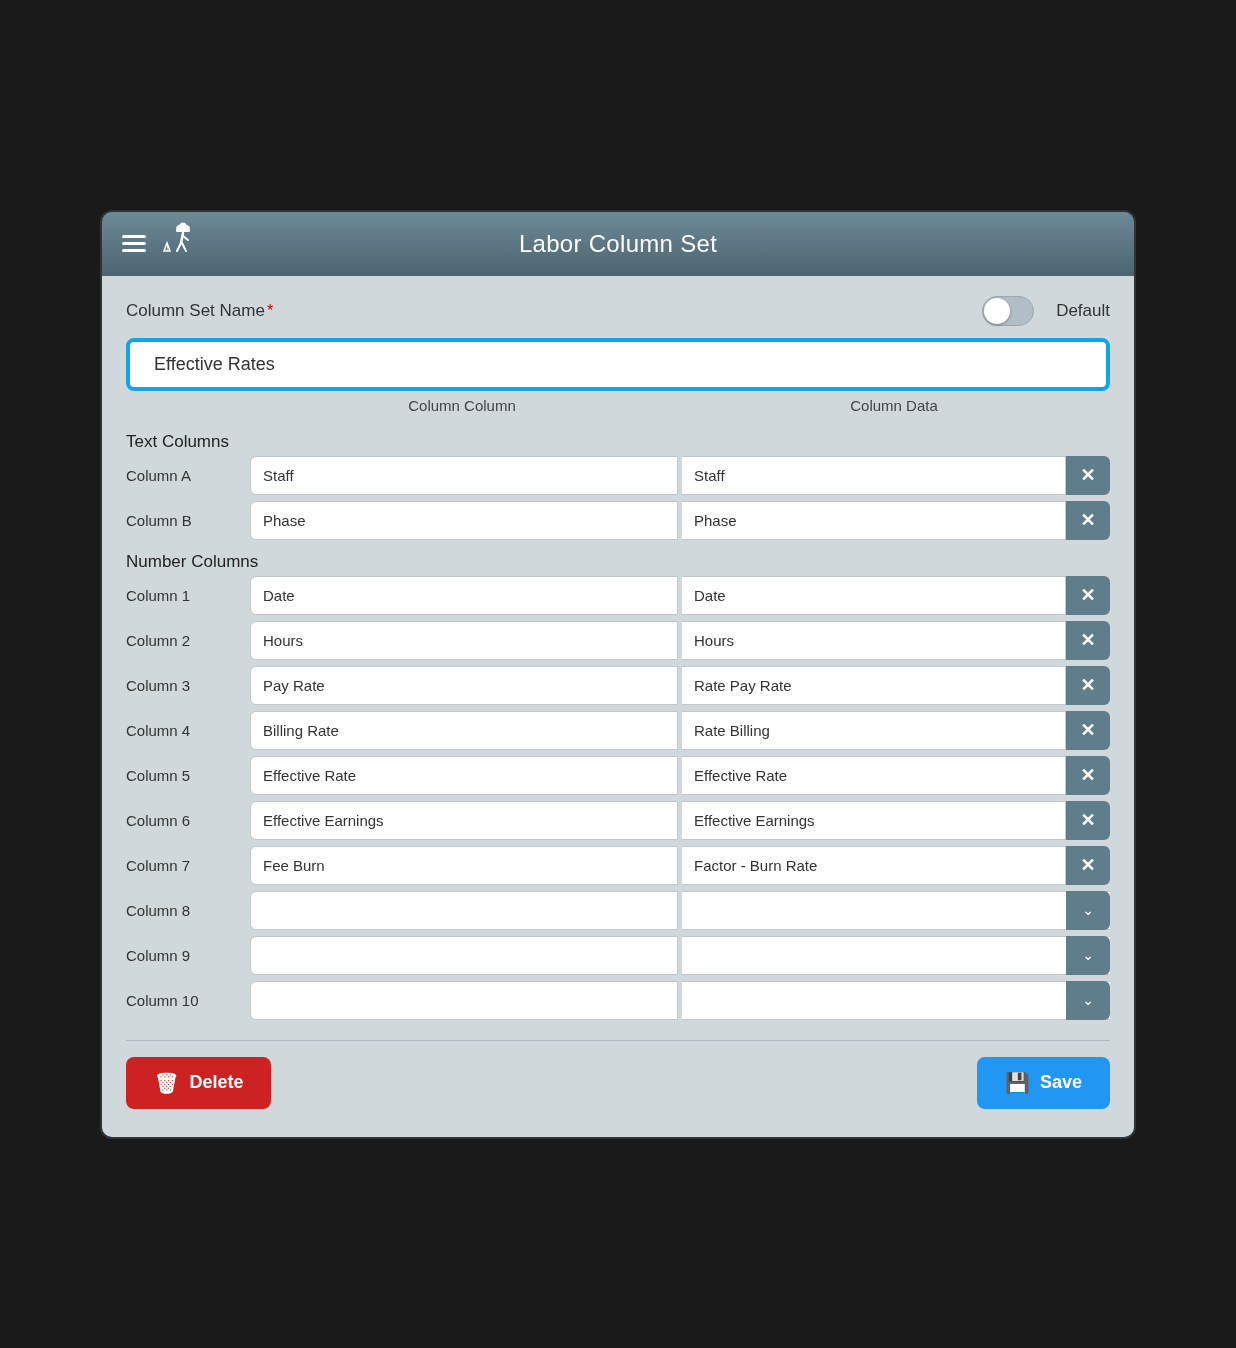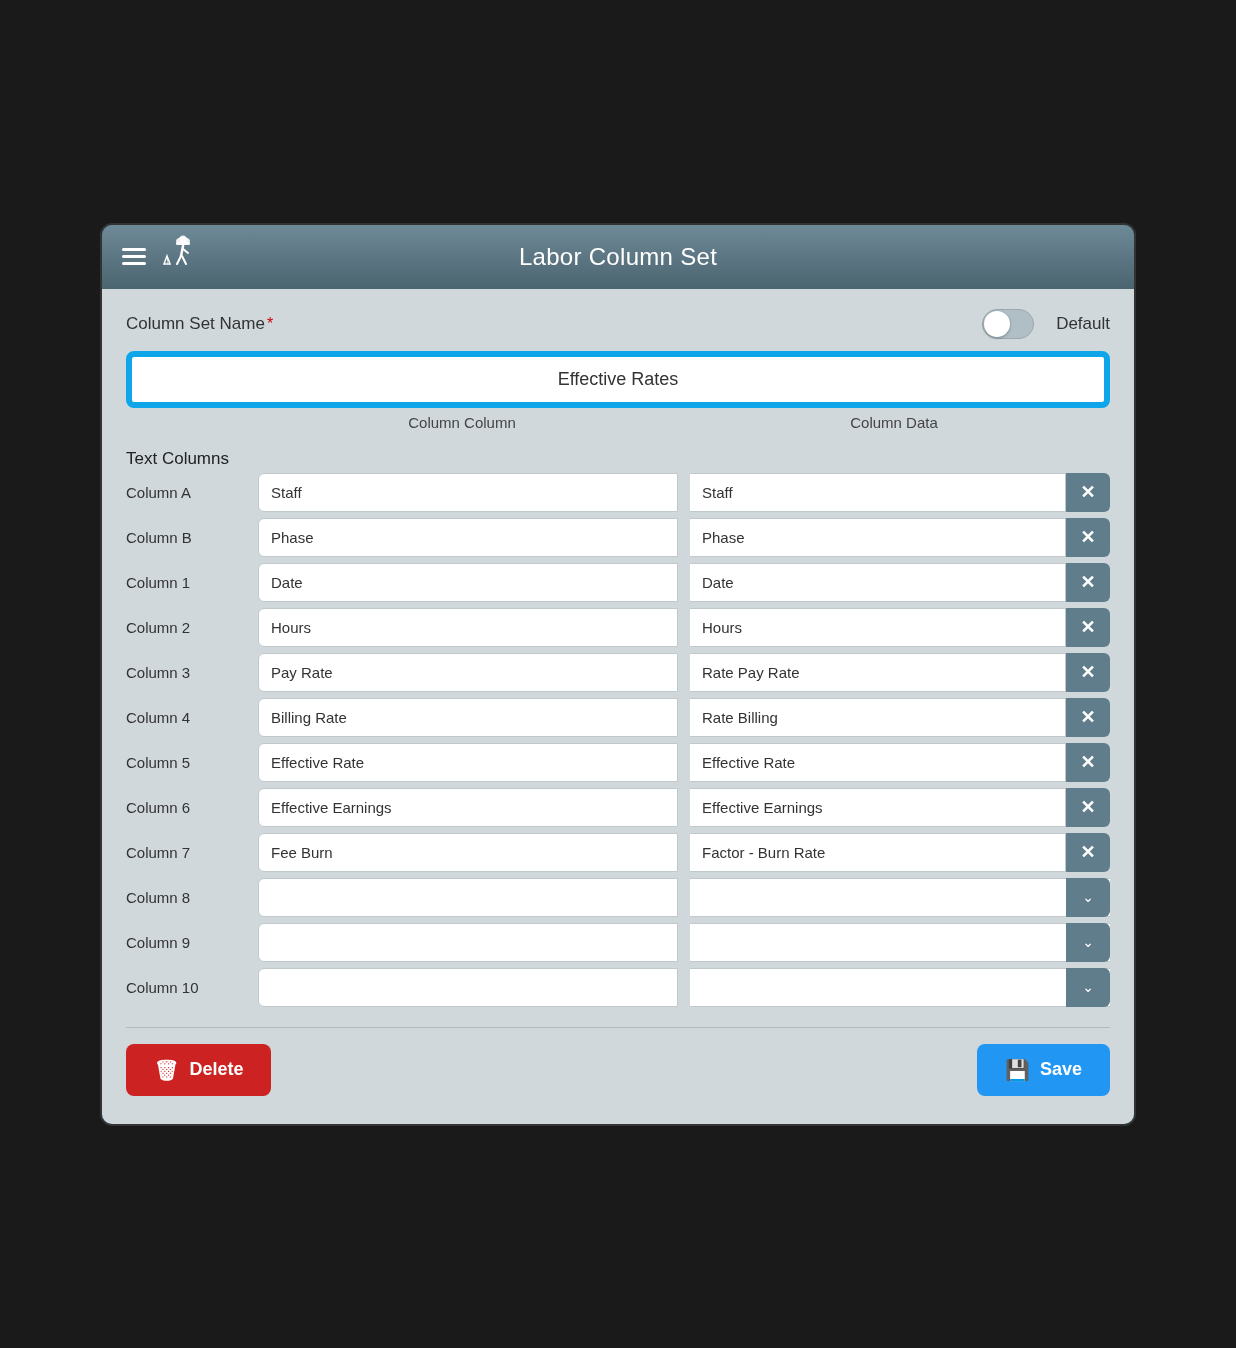--- a/index.html
+++ b/index.html
@@ -95,28 +95,27 @@
       top: 1px;
       left: 1px;
       box-shadow: 0 1px 3px rgba(0,0,0,0.3);
     }
     .default-label {
       font-size: 17px;
       color: #333;
     }
     .column-set-input {
       width: 100%;
-      padding: 12px 16px;
+      padding: 12px 24px;
       font-size: 18px;
-      border: 6px solid #0ea5e9;
+      border: 4px solid #0ea5e9;
       border-radius: 8px;
       background: white;
       color: #333;
       outline: none;
-      text-align: center;
     }
     .section-header {
       font-size: 17px;
       font-weight: 400;
       color: #222;
       margin: 12px 0 4px;
     }
     .column-headers-row {
       display: grid;
       grid-template-columns: 120px 1fr 1fr;
@@ -126,21 +125,21 @@
     }
     .col-header-label {
       font-size: 15px;
       color: #444;
       text-align: center;
     }
     .column-row {
       display: grid;
       grid-template-columns: 120px 1fr 1fr;
       align-items: center;
-      gap: 12px;
+      gap: 4px;
       margin-bottom: 6px;
     }
     .column-label {
       font-size: 15px;
       color: #333;
       padding-right: 10px;
     }
     .col-title-input {
       padding: 10px 12px;
       font-size: 15px;
@@ -319,20 +318,21 @@
     <div class="column-row">
       <div class="column-label">Column B</div>
       <input class="col-title-input" type="text" value="Phase" style="">
       <div class="col-data-with-clear">
         <input class="col-data-input" type="text" value="Phase" style="">
         <button class="clear-btn">✕</button>
       </div>
     </div>
 
     
+    <div class="section-header">Number Columns</div>
 
     
     <div class="column-row">
       <div class="column-label">Column 1</div>
       <input class="col-title-input" type="text" value="Date" style="">
       <div class="col-data-with-clear">
         <input class="col-data-input" type="text" value="Date" style="">
         <button class="clear-btn">✕</button>
       </div>
     </div>

